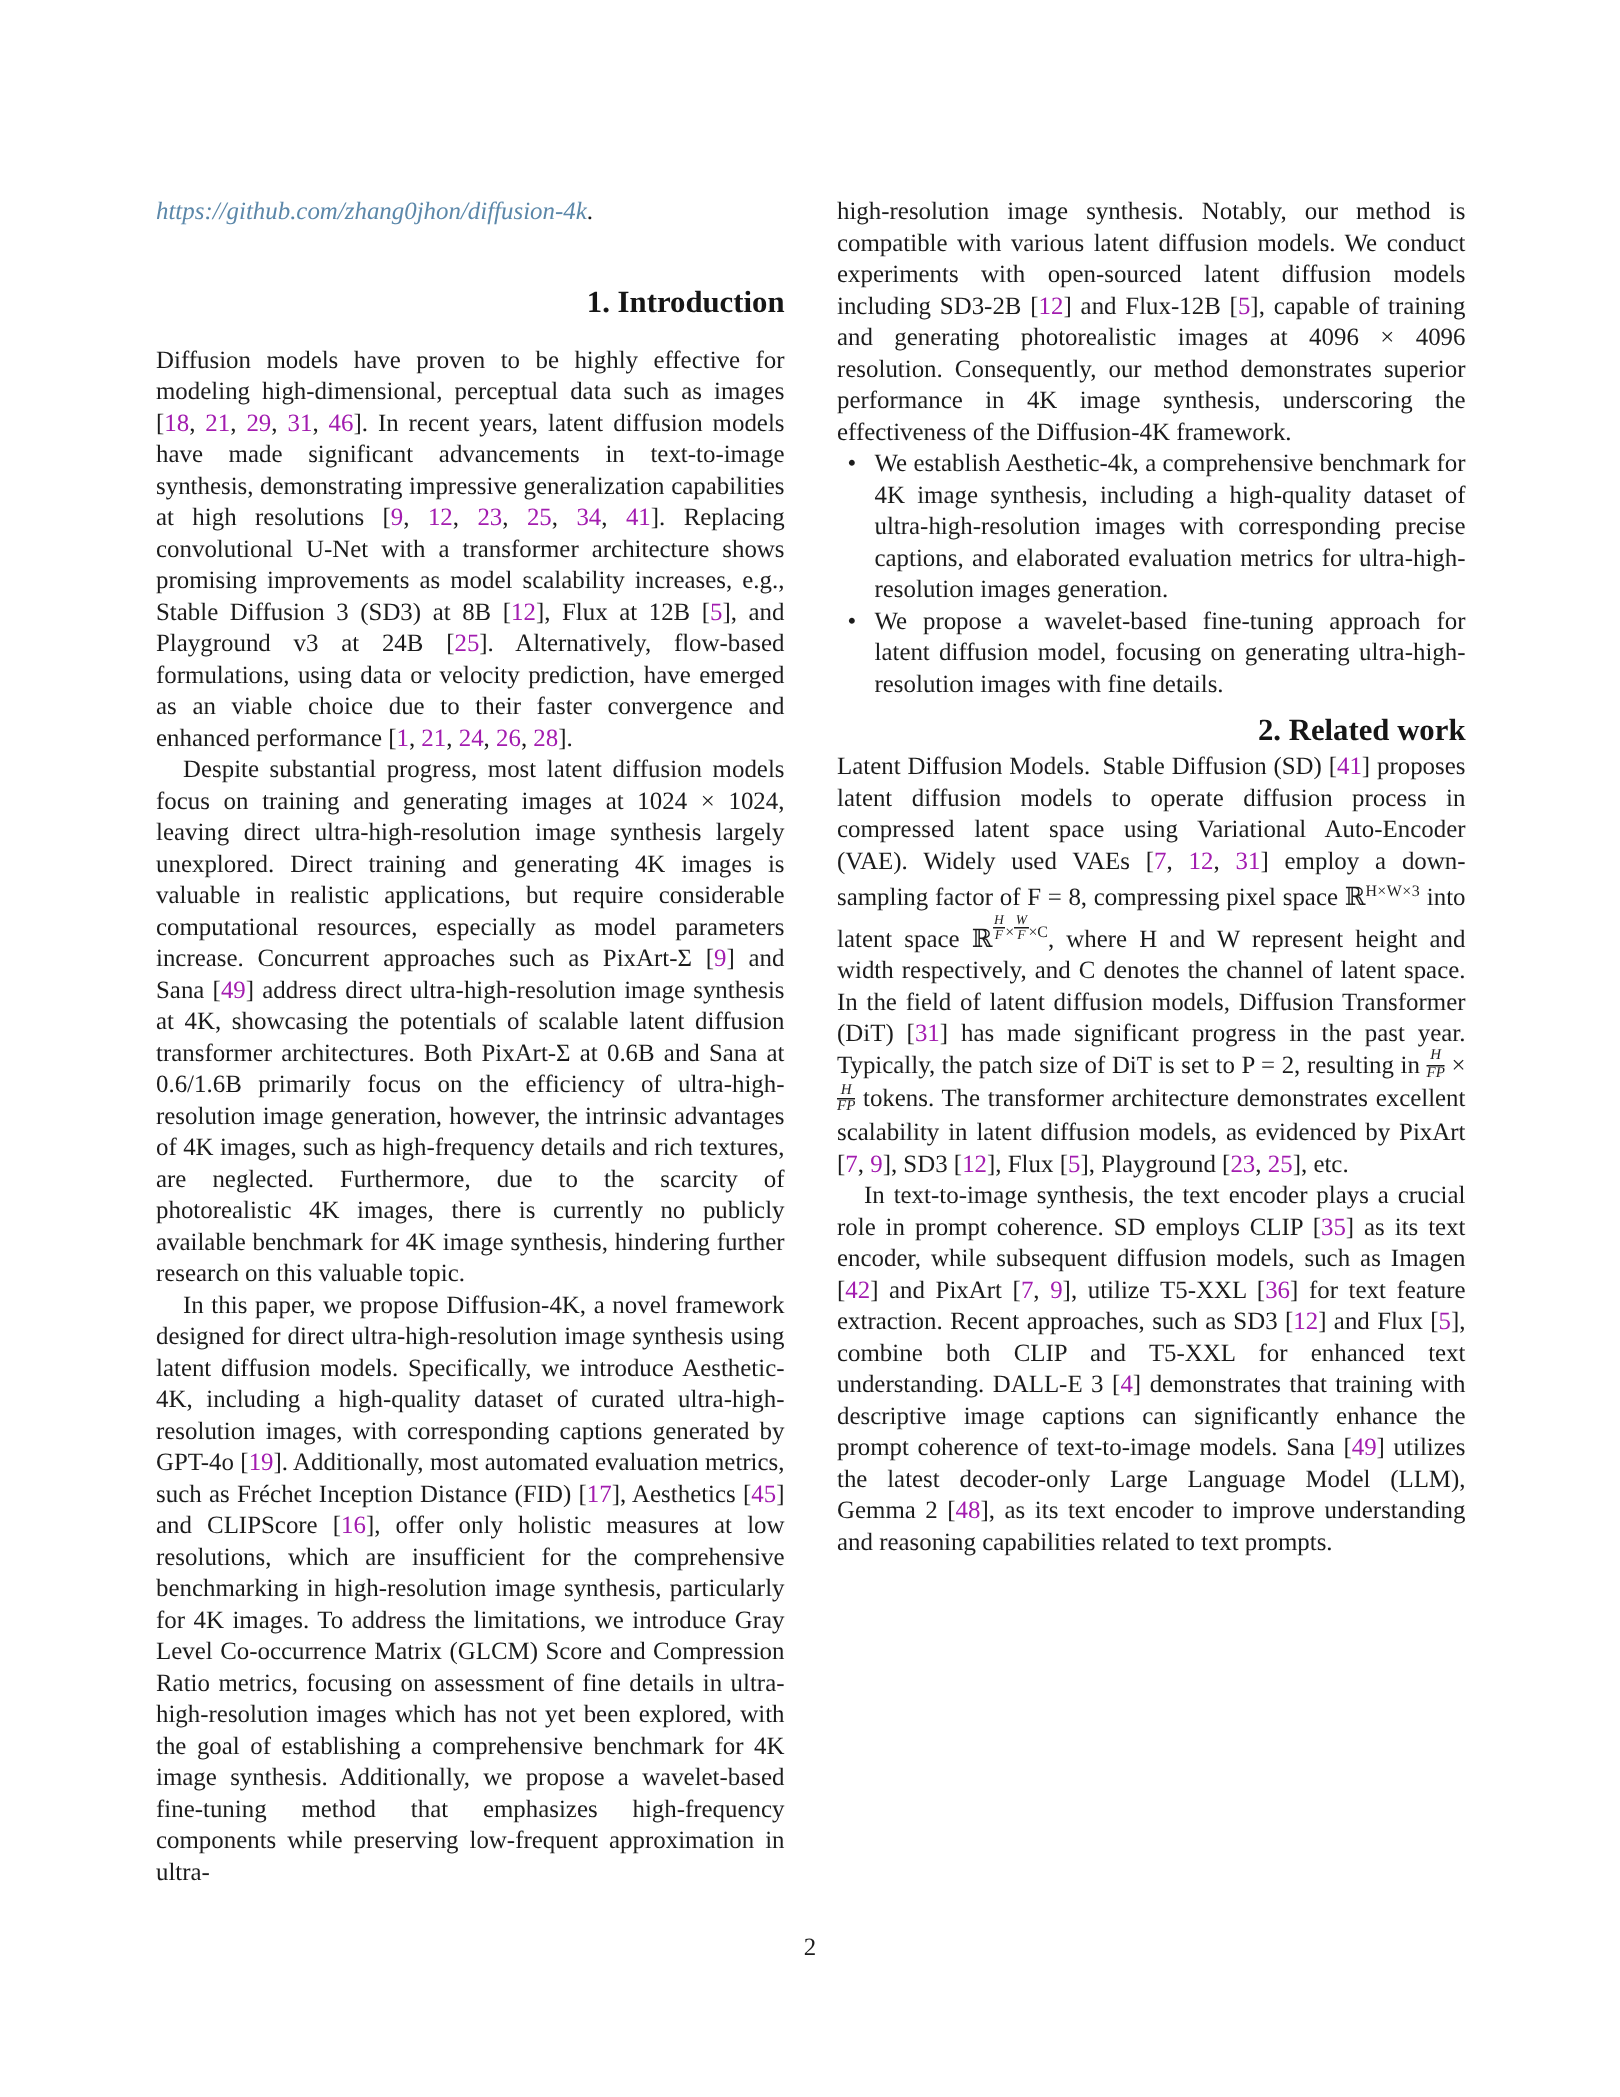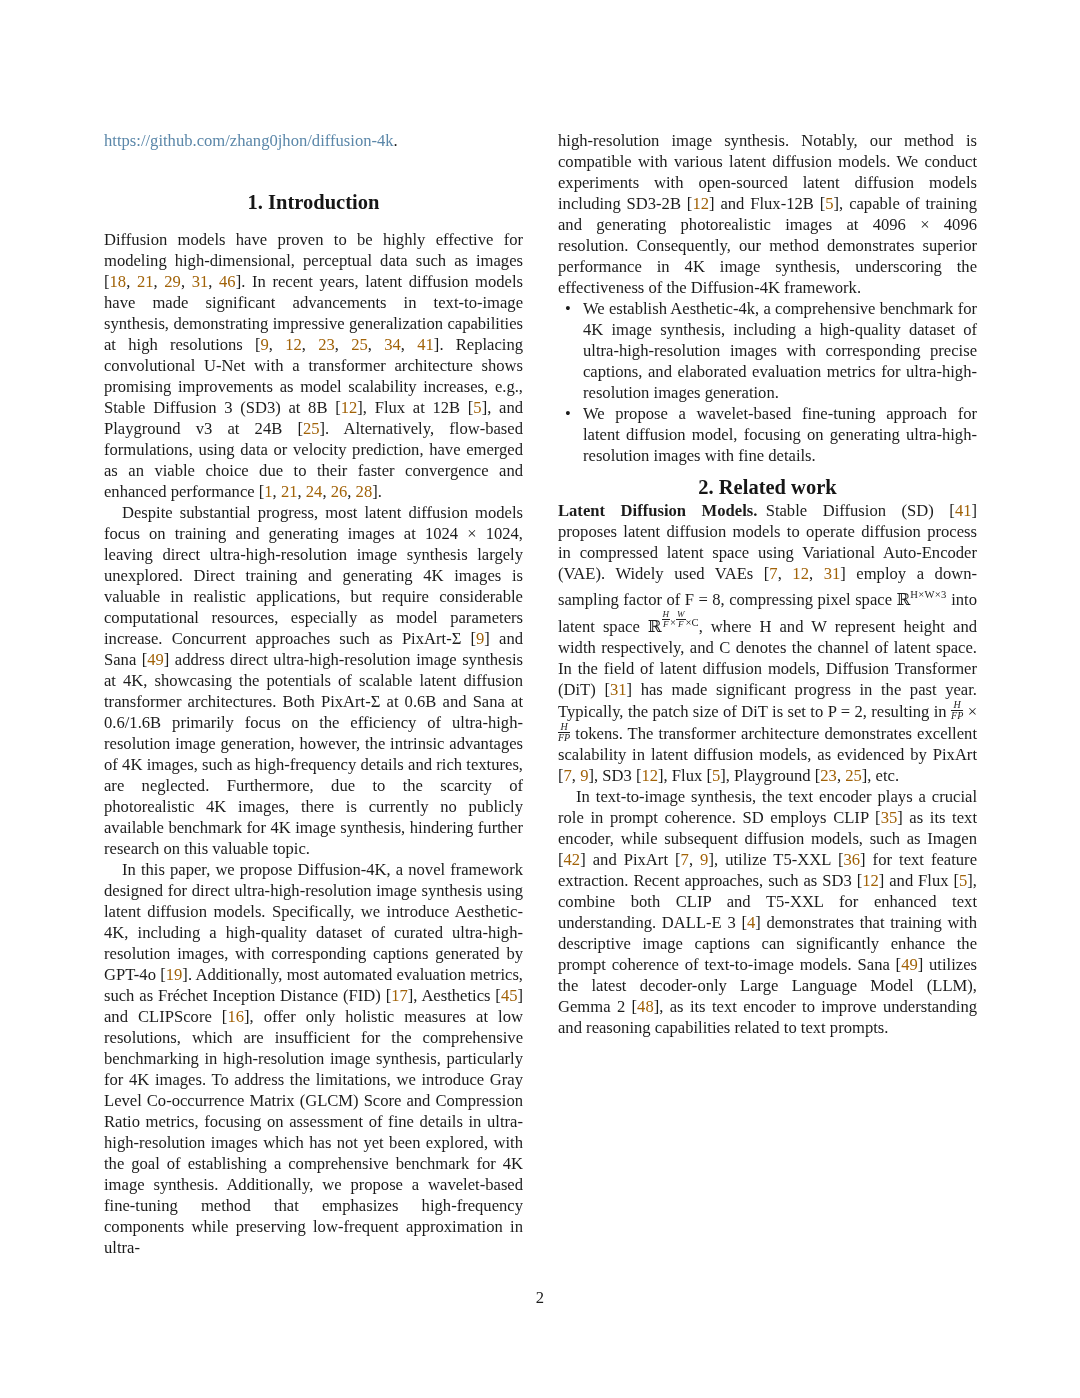--- a/index.html
+++ b/index.html
@@ -10,32 +10,32 @@
     color:#1c1c1c;
   }
   .page { position:relative; width:1080px; height:1398px; background:#ffffff; overflow:hidden; }
   .col {
     position:absolute; top:130px; width:419px;
     font-size:16.6px; line-height:21px; text-align:justify;
   }
   .col-left  { left:104px; }
   .col-right { left:558px; }
   .repo-line { margin-bottom:39px; }
-  .repo { color:#5b87a9; text-decoration:none; cursor:pointer; }
-  h2.sec { font-size:20.5px; line-height:25px; font-weight:bold; text-align:center; color:#161616; }
+  .repo { color:#5b87a9; font-style:italic; text-decoration:none; cursor:pointer; }
+  h2.sec { font-size:20.5px; line-height:25px; font-weight:bold; text-align:right; color:#161616; }
   .sec-intro   { margin-bottom:14px; }
   .sec-related { margin-top:9px; margin-bottom:0; }
   p.para { text-align:justify; }
   p.indent { text-indent:18px; }
   ul.contrib { list-style:none; }
   ul.contrib li { position:relative; padding-left:25px; text-align:justify; }
   ul.contrib li::before { content:"\2022"; position:absolute; left:7px; top:0; }
-  .cite { color:#a16207; }
+  .cite { color:#a21caf; }
   .it, .mi { }
-  .b { font-weight:bold; }
+  .b { font-weight:normal; }
   .sup  { font-size:64%; vertical-align:super; letter-spacing:.3px; }
   .supx { font-size:64%; vertical-align:super; }
   .frac, .supfrac { display:inline-block; text-align:center; font-style:italic; line-height:1.05; }
   .frac    { font-size:10px; vertical-align:-3px; }
   .supfrac { font-size:9px;  vertical-align:5px; }
   .fn { display:block; border-bottom:1px solid #1c1c1c; padding:0 1px; }
   .fd { display:block; }
   .pageno {
     position:absolute; top:1288px; left:0; width:100%;
     text-align:center; font-size:16.6px; color:#1c1c1c;

